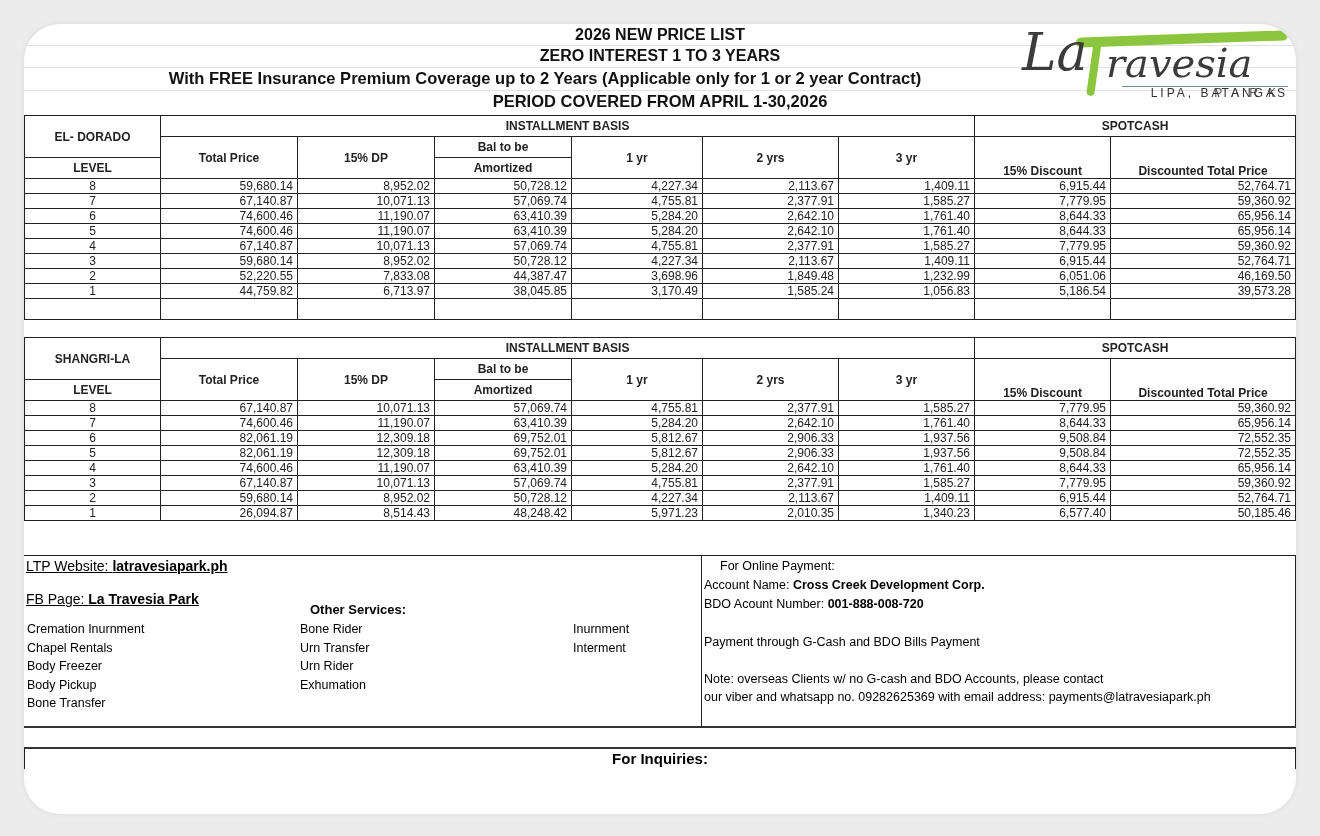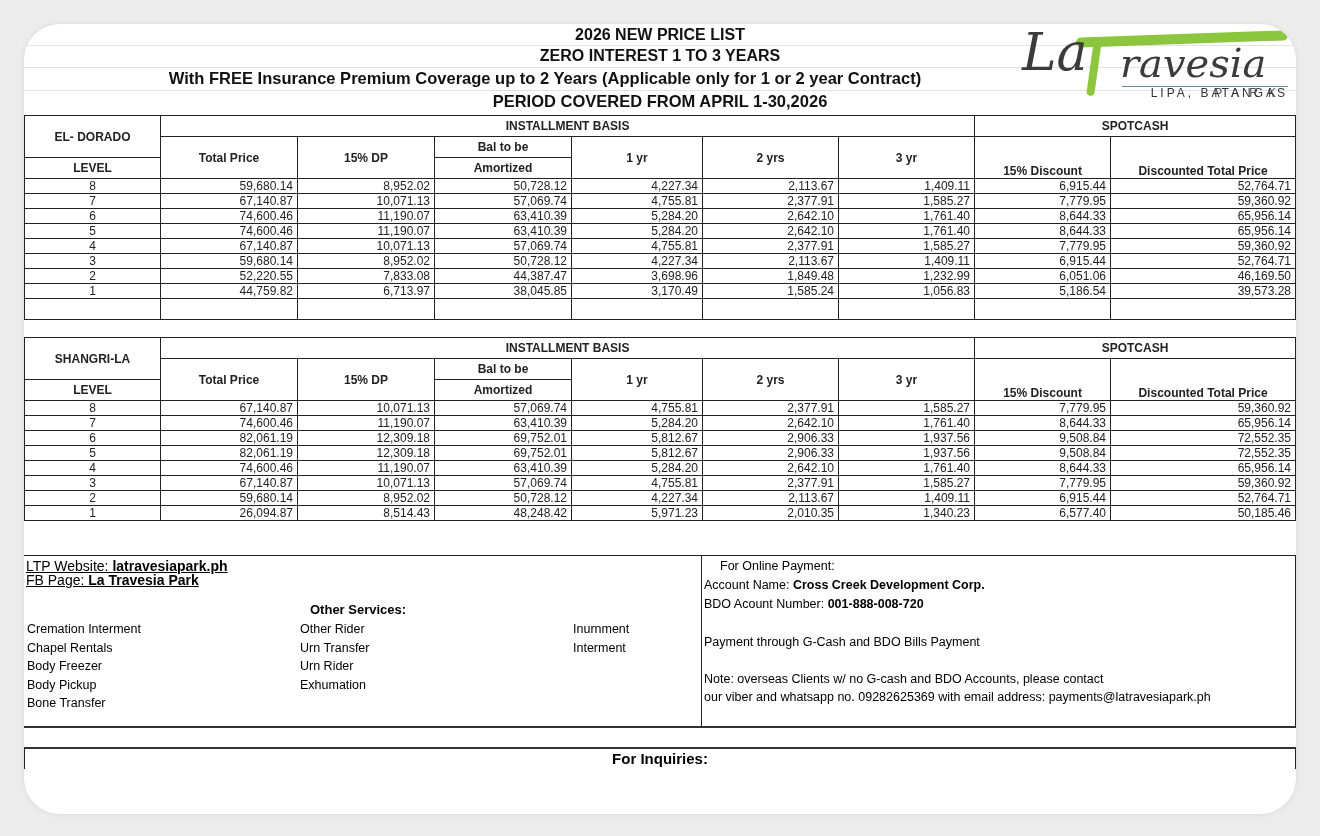--- a/index.html
+++ b/index.html
@@ -16,21 +16,21 @@
   .hdr { position:absolute; left:0; width:1272px; text-align:center; font-weight:bold; color:#111; white-space:nowrap; }
   .hdr.l1 { top:2px; font-size:16px; }
   .hdr.l2 { top:23px; font-size:16px; }
   .hdr.l3 { top:45px; font-size:16.5px; left:-115px; }
   .hdr.l4 { top:68px; font-size:16.5px; }
   .gridline { position:absolute; left:0; width:1272px; height:1px; background:#e2e2e2; }
 
   .logo { position:absolute; left:998px; top:2px; width:272px; height:88px; }
   .logo .script { position:absolute; font-family:"DejaVu Serif", serif; font-style:italic; color:#3b3b3b; }
   .logo .la { left:0; top:-4px; font-size:52px; }
-  .logo .trav { left:84px; top:14px; font-size:40px;margin-left:14px; }
+  .logo .trav { left:84px; top:14px; font-size:40px; }
   .logo .green { position:absolute; left:54px; top:8px; width:212px; height:10px; background:#8cc63f; border-radius:6px; transform:rotate(-2deg); }
   .logo .gstem { position:absolute; left:68px; top:14px; width:8px; height:56px; background:#8cc63f; border-radius:4px; transform:rotate(8deg); }
   .logo .uline { position:absolute; left:100px; top:60px; width:166px; height:1px; background:#6a8aa0; }
   .logo .park { position:absolute; right:8px; top:60px; font-size:12px; letter-spacing:10px; color:#555;padding-left:32px; }
   .logo .lipa { position:absolute; right:6px; top:60px; font-size:12px; letter-spacing:3px; color:#333; }
 
   table.pl { position:absolute; left:0; border-collapse:collapse; table-layout:fixed; width:1271px; font-family:"Liberation Sans", sans-serif; }
   table.pl td { border:1px solid #222; font-size:12px; color:#222; padding:0 4px; height:14px; line-height:14px; white-space:nowrap; overflow:hidden; }
   table.pl td.num { text-align:right; }
   table.pl td.c { text-align:center; }
@@ -333,34 +333,34 @@
       </tbody>
   </table>
 
   <div class="bottom">
     <div class="boxL"></div>
     <div class="boxR"></div>
 
     <div style="position:absolute;left:2px;top:3px;font-size:14px;">
       <span class="u">LTP Website: </span><span class="u bold">latravesiapark.ph</span>
     </div>
-    <div style="position:absolute;left:2px;top:17px;font-size:14px;">
+    <div style="position:absolute;left:2px;top:36px;font-size:14px;">
       <span class="u">FB Page: </span><span class="u bold">La Travesia Park</span>
     </div>
     <div style="position:absolute;left:286px;top:47px;font-size:13px;font-weight:bold;">Other Services:</div>
 
     <div style="position:absolute;left:3px;top:65px;font-size:12.5px;line-height:18.6px;">
-      <div>Cremation Interment</div>
+      <div>Cremation Inurnment</div>
       <div>Chapel Rentals</div>
       <div>Body Freezer</div>
       <div>Body Pickup</div>
       <div>Bone Transfer</div>
     </div>
     <div style="position:absolute;left:276px;top:65px;font-size:12.5px;line-height:18.6px;">
-      <div>Other Rider</div>
+      <div>Bone Rider</div>
       <div>Urn Transfer</div>
       <div>Urn Rider</div>
       <div>Exhumation</div>
     </div>
     <div style="position:absolute;left:549px;top:65px;font-size:12.5px;line-height:18.6px;">
       <div>Inurnment</div>
       <div>Interment</div>
     </div>
 
     <div style="position:absolute;left:696px;top:4px;font-size:12.5px;">For Online Payment:</div>

